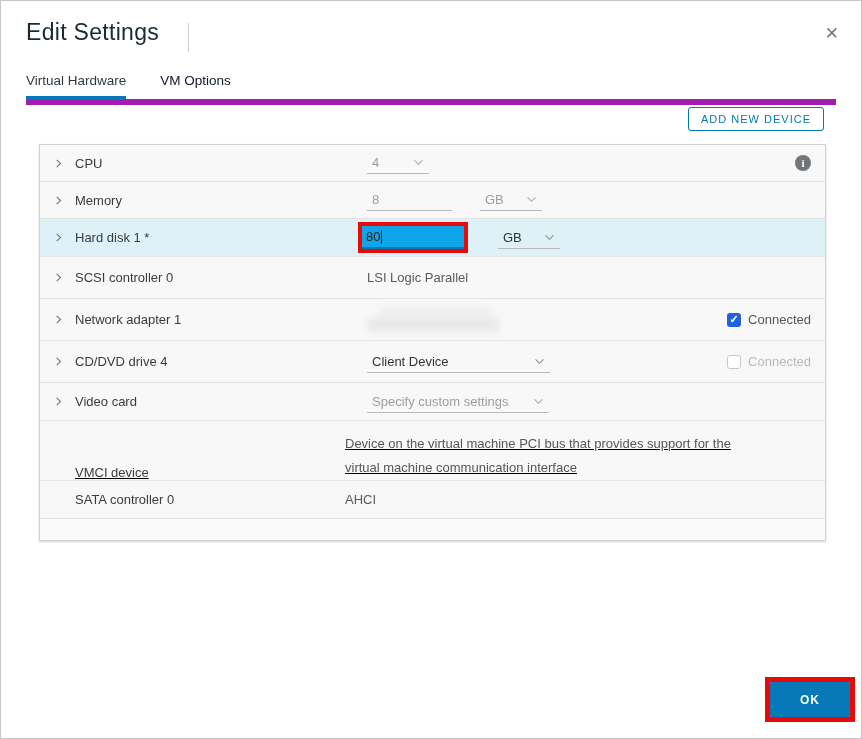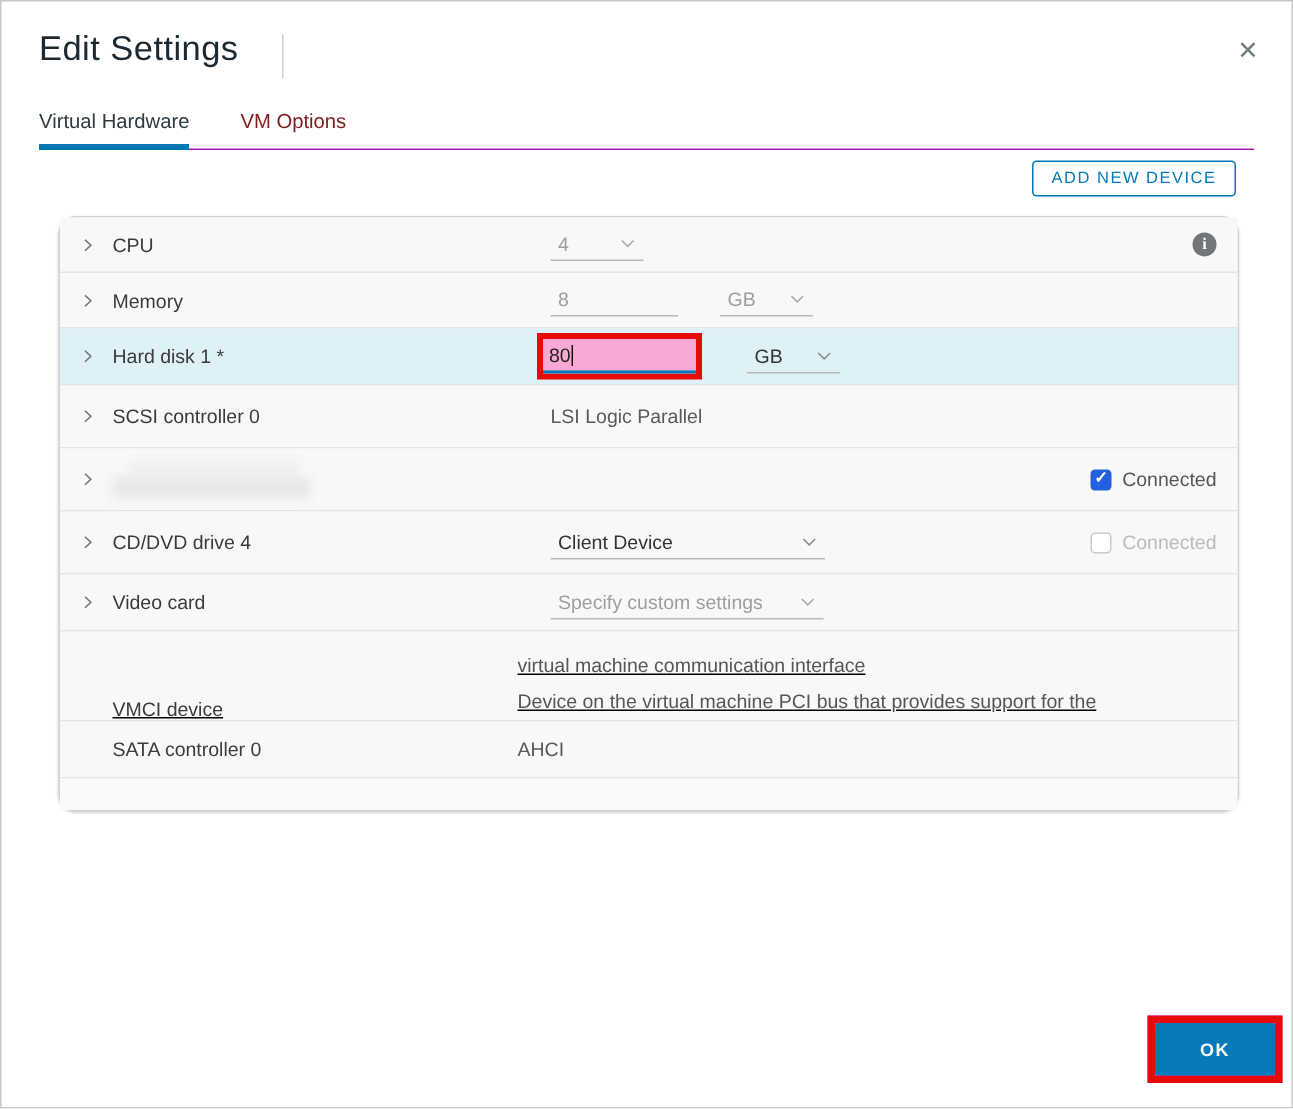--- a/index.html
+++ b/index.html
@@ -7,32 +7,32 @@
   body { font-family:"Liberation Sans", sans-serif; background:#fff; position:relative; }
 
   .dialog { position:absolute; inset:0; background:#fff; border:1px solid #c6c6c6; overflow:hidden; }
 
   
   .title { position:absolute; left:25px; top:18px; font-size:23px; font-weight:300; color:#1b2a32; letter-spacing:0.3px; }
   .title-divider { position:absolute; left:187px; top:22px; width:1px; height:29px; background:#cfcfcf; }
   .close-btn { position:absolute; right:22px; top:24px; font-size:17px; color:#717e84; cursor:pointer; line-height:1; }
 
   
-  .tabs { position:absolute; left:25px; top:66px; right:25px; display:flex; border-bottom:1px solid #a21caf; }
-  .tab { font-size:13.5px; padding:6px 0 8px 0; margin-right:34px; color:#7f1d1d; cursor:pointer; }
+  .tabs { position:absolute; left:25px; top:66px; right:25px; display:flex; border-bottom:6px solid #a21caf; }
+  .tab { font-size:13.5px; padding:6px 0 8px 0; margin-right:34px; color:#0f172a; cursor:pointer; }
   .tab.active { color:#2e3a42; border-bottom:4px solid #0079b8; margin-bottom:-1px; }
 
   
   .add-device-btn { position:absolute; right:37px; top:106px; height:24px; padding:0 12px;
     background:#fff; border:1px solid #0079b8; border-radius:3px; color:#0079b8;
     font-size:11px; letter-spacing:1px; font-family:inherit; cursor:pointer; }
 
   
   .hw-table { position:absolute; left:38px; top:143px; width:787px;
-    border:1px solid #d2d2d2; border-radius:12px; background:#fff;
+    border:1px solid #d2d2d2; border-radius:0; background:#fff;
     box-shadow:0 1px 2px rgba(0,0,0,0.18); }
   .row { display:flex; align-items:center; background:#f8f8f8; border-bottom:1px solid #e4e4e4; padding-left:13px; }
   .row.highlight { background:#ddf1f7; }
   .row.empty { height:21px; border-bottom:none; background:#fafafa; }
   .chev { width:22px; display:flex; align-items:center; }
   .chev svg { display:block; }
   .rlabel { width:292px; font-size:13px; color:#3b3b3b; }
   .rlabel.italic { }
   .no-chev { padding-left:22px; }
   .ctrl-col { width:113px; display:flex; align-items:center; }
@@ -40,21 +40,21 @@
   .rright { margin-left:auto; margin-right:14px; display:flex; align-items:center; }
 
   .uline { display:flex; align-items:center; justify-content:space-between;
     border-bottom:1px solid #b9b9b9; padding:3px 5px; font-size:13px; }
   .uline.disabled { color:#9e9e9e; }
   .uline.dark { color:#333; }
   .caret-down { margin-left:8px; display:block; }
 
   
   .red-wrap { border:4px solid #e60b09; margin-left:-9px; background:#fff; }
-  .disk-input { width:102px; height:23px; background:#f9a8d4; border:none; border-bottom:2px solid #0079b8;
+  .disk-input { width:102px; height:23px; background:#0ea5e9; border:none; border-bottom:2px solid #0079b8;
     display:flex; align-items:center; padding:0 4px; font-size:13px; color:#222; }
   .text-caret { display:inline-block; width:1px; height:14px; background:#111; margin-left:1px; }
   .unit-after-red { margin-left:18px; }
 
   
   .redacted { display:flex; flex-direction:column; }
   .redacted .r1 { width:112px; height:12px; margin-left:12px; background:#efefef; filter:blur(3px); }
   .redacted .r2 { width:132px; height:14px; margin-top:-1px; background:#e8e8e8; filter:blur(3px); }
 
   
@@ -171,20 +171,21 @@
       <span class="rlabel">SCSI controller 0</span>
       <span class="rvalue">LSI Logic Parallel</span>
     </div>
 
     <div class="row" style="height:42px">
       <span class="chev">
         <svg width="11" height="11" viewBox="0 0 12 12">
             <path d="M4 2 L8.2 6 L4 10" fill="none" stroke="#727679" stroke-width="1.2"></path>
           </svg>
       </span>
+      <span class="rlabel">Network adapter 1</span>
       <div class="redacted">
         <div class="r1"></div>
           <div class="r2"></div>
       </div>
       <div class="rright">
         <div class="cb checked">
           <span class="box">✓</span>
           <span>Connected</span>
         </div>
       </div>
@@ -222,22 +223,22 @@
         <span>Specify custom settings</span>
         <svg class="caret-down" width="11" height="7" viewBox="0 0 12 8">
             <path d="M1.5 1.5 L6 6 L10.5 1.5" fill="none" stroke="#a9a9a9" stroke-width="1.2"></path>
           </svg>
       </div>
     </div>
 
     <div class="row" style="height:60px; align-items:flex-end; padding-top:12px;text-decoration:underline;">
       <span class="rlabel no-chev">VMCI device</span>
       <div class="desc">
+        <div>Device on the virtual machine PCI bus that provides support for the</div>
         <div>virtual machine communication interface</div>
-        <div>Device on the virtual machine PCI bus that provides support for the</div>
       </div>
     </div>
 
     <div class="row" style="height:38px">
       <span class="rlabel no-chev">SATA controller 0</span>
       <span class="rvalue">AHCI</span>
     </div>
 
 
     <div class="row empty"></div>

